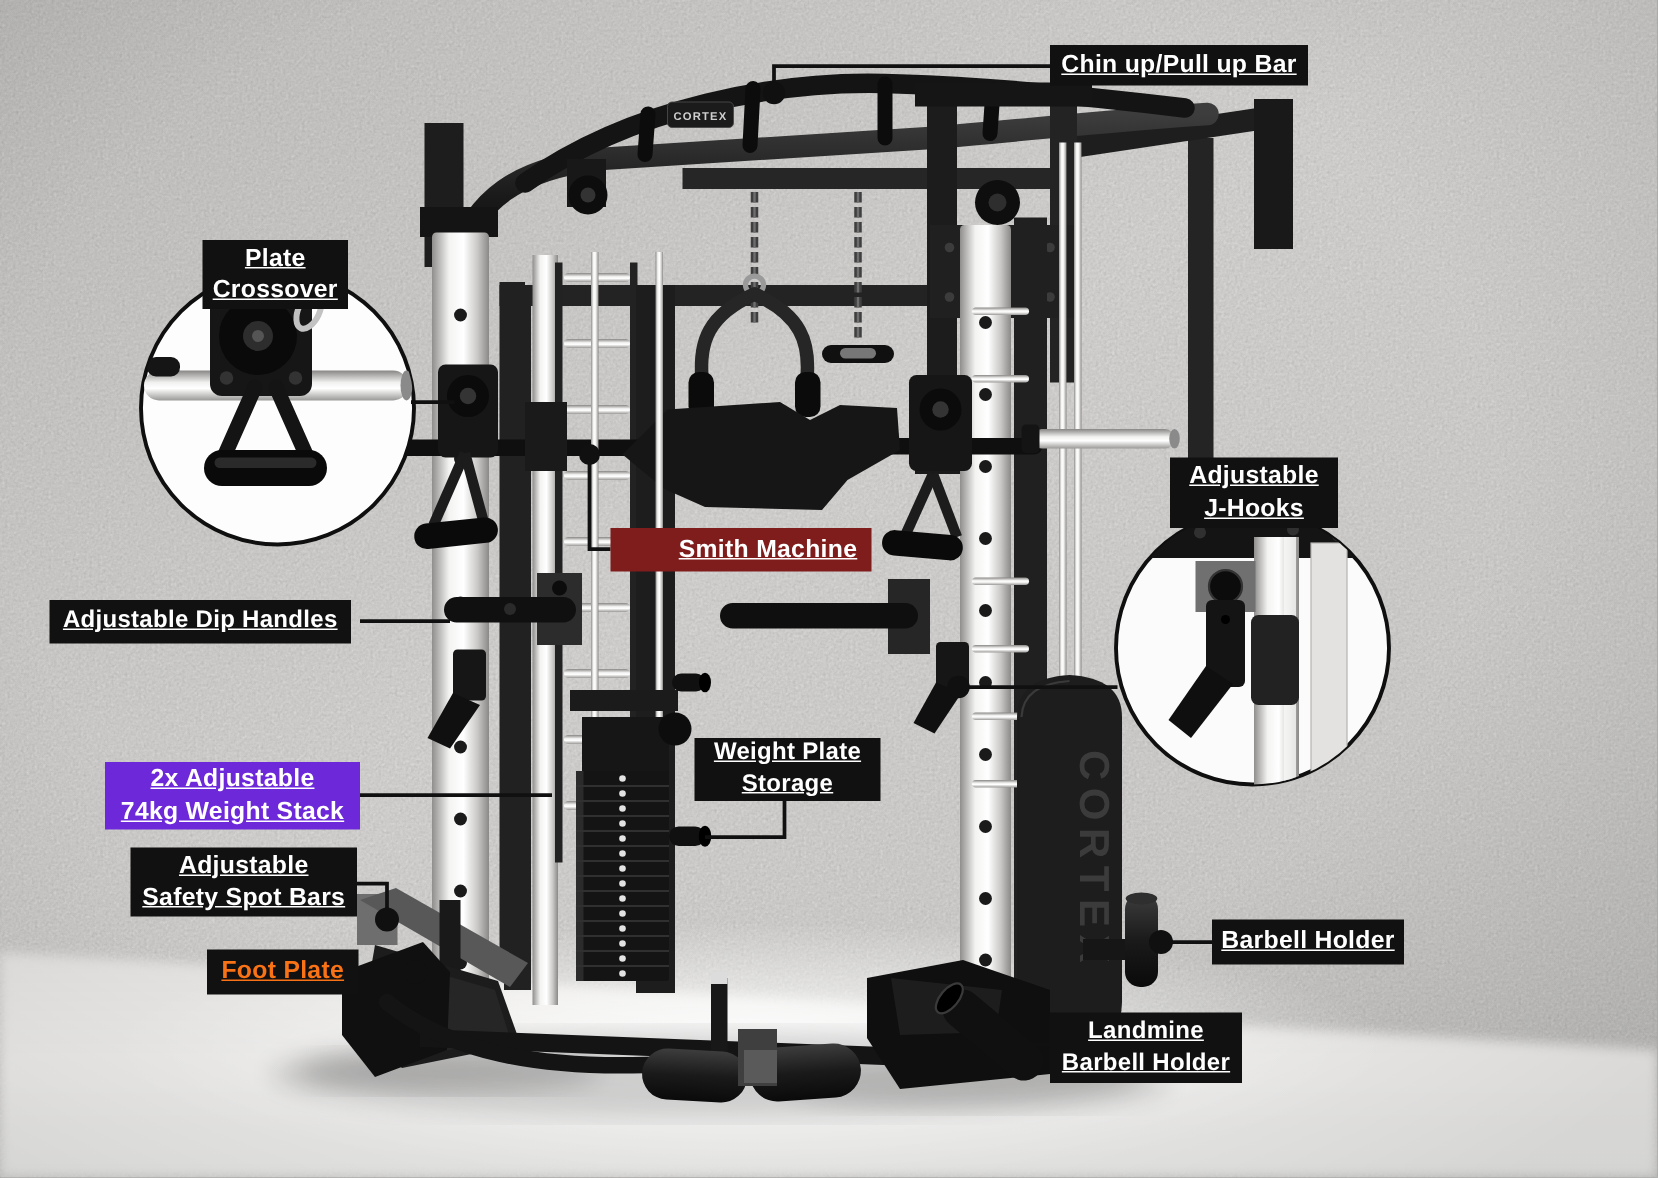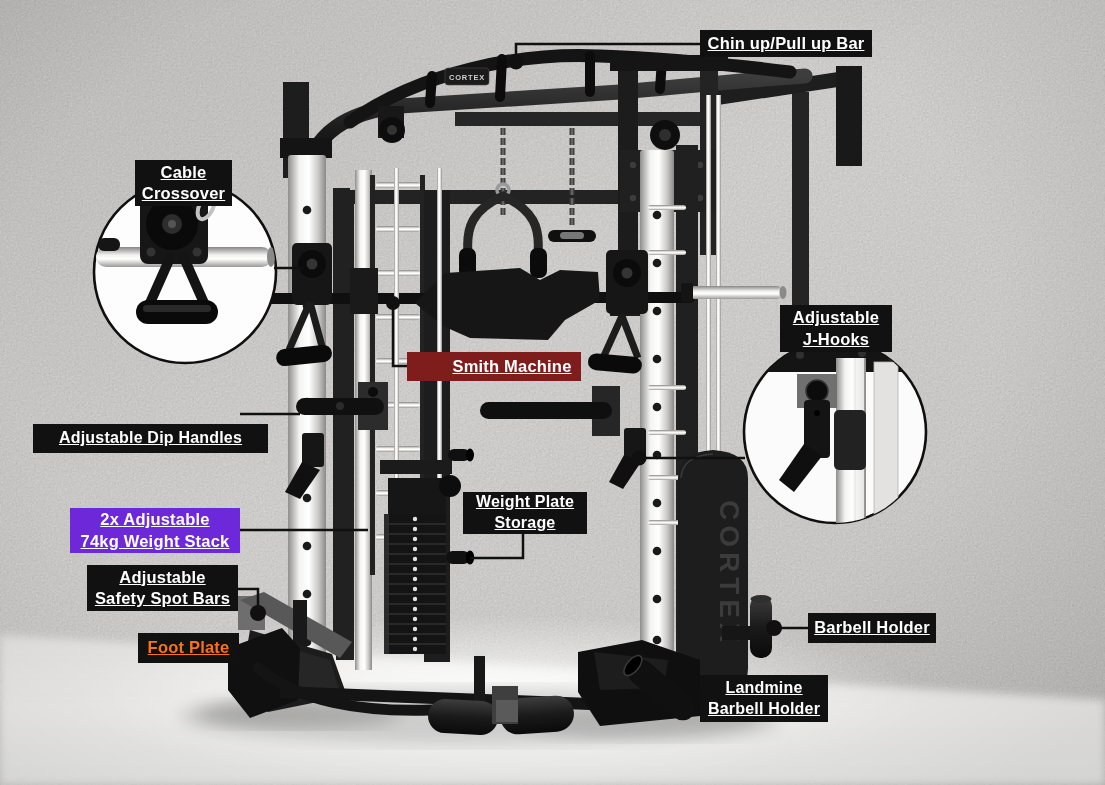--- a/index.html
+++ b/index.html
@@ -12,21 +12,21 @@
   .callout{
     position:absolute;display:flex;flex-direction:column;align-items:center;justify-content:center;
     text-align:center;font-weight:bold;line-height:1.3;letter-spacing:.2px;white-space:nowrap;
     z-index:5;
     text-decoration:underline;
   }
   .callout span{display:block;}
   #lbl-chinup   {left:700px;top:30px; width:172px;height:27px;font-size:16.5px;}
   #lbl-cable    {left:135px;top:160px;width:97px; height:46px;font-size:16.5px;}
   #lbl-smith    {left:407px;top:352px;width:138px;height:29px;font-size:16.5px;}
-  #lbl-dip      {left:33px; top:400px;width:235px;height:29px;font-size:16px;margin-top:24px;}
+  #lbl-dip      {left:33px; top:400px;width:201px;height:29px;font-size:16px;}
   #lbl-stack    {left:70px; top:508px;width:170px;height:45px;font-size:16.5px;}
   #lbl-safety   {left:87px; top:565px;width:151px;height:46px;font-size:16.5px;}
   #lbl-foot     {left:138px;top:633px;width:101px;height:30px;font-size:16.5px;}
   #lbl-wps      {left:463px;top:492px;width:124px;height:42px;font-size:16px;}
   #lbl-jhooks   {left:780px;top:305px;width:112px;height:47px;font-size:16.5px;}
   #lbl-barbell  {left:808px;top:613px;width:128px;height:30px;font-size:16.5px;}
   #lbl-landmine {left:700px;top:675px;width:128px;height:47px;font-size:16px;}
 </style>
 </head>
 <body>
@@ -400,21 +400,21 @@
     <line x1="780" y1="628" x2="808" y2="628"></line>
     <circle cx="774" cy="628" r="8" fill="#101010" stroke="none"></circle>
     <line x1="666" y1="696" x2="700" y2="696"></line>
   </g>
 </svg>
 
   <div class="callout" id="lbl-chinup" style="background: rgb(17, 17, 17); color: rgb(255, 255, 255);">
     <span>Chin up/Pull up Bar</span>
   </div>
   <div class="callout" id="lbl-cable" style="background: rgb(17, 17, 17); color: rgb(255, 255, 255);">
-    <span>Cable</span>
+    <span>Plate</span>
     <span>Crossover</span>
   </div>
   <div class="callout" id="lbl-smith" style="background: #7f1d1d; color: rgb(255, 255, 255); padding-left: 36px;">
     <span>Smith Machine</span>
   </div>
   <div class="callout" id="lbl-dip" style="background: rgb(17, 17, 17); color: rgb(255, 255, 255);">
     <span>Adjustable Dip Handles</span>
   </div>
   <div class="callout" id="lbl-stack" style="background: #6d28d9; color: rgb(255, 255, 255);">
     <span>2x Adjustable</span>

